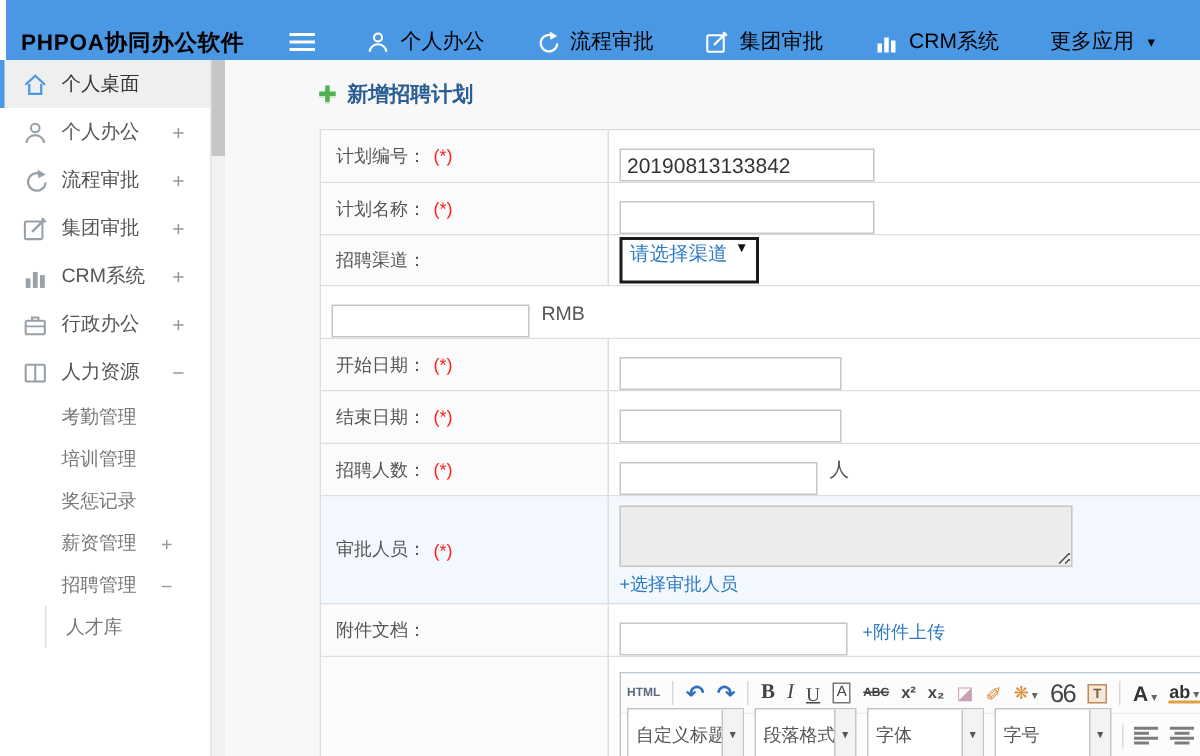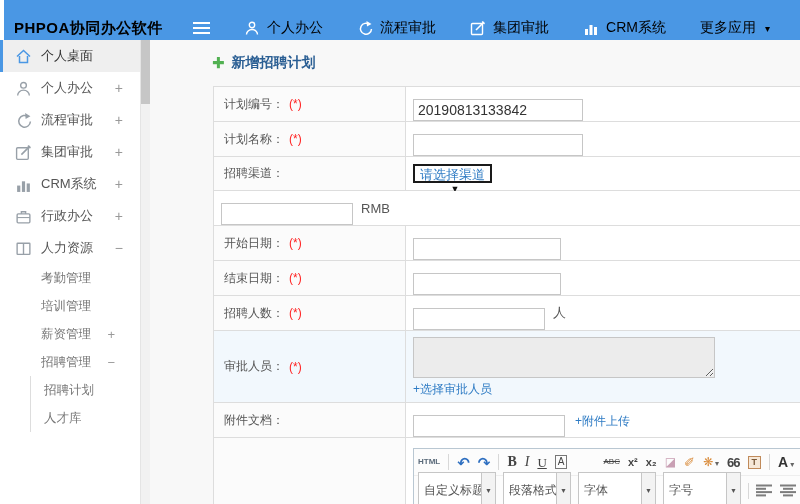--- a/index.html
+++ b/index.html
@@ -46,22 +46,22 @@
   .ftable { margin-left:63px; width:700px; border-left:1px solid #ddd; border-top:1px solid #ddd; background:#fff; }
   .frow { display:flex; border-bottom:1px solid #ddd; min-height:34px; }
   .cl { width:192px; flex:0 0 192px; background:#fbfbfb; border-right:1px solid #ddd;
     display:flex; align-items:center; padding-left:10px; font-size:12px; color:#555; }
   .ci { flex:1; display:flex; align-items:center; padding-left:7px; background:#fff; font-size:12px; color:#555; }
   .req { color:#f22; margin-left:5px; font-size:12px; }
   input.txt { height:22px; border:1px solid #c6c6c6; background:#fff; font-size:14px;
     padding:0 4px; color:#333; font-family:"Liberation Sans","DejaVu Sans",sans-serif;margin-top:12px; }
   .w170 { width:170px; } .w148 { width:148px; } .w132 { width:132px; } .w152 { width:152px; }
   .suffix { margin-left:8px; color:#555; font-size:13px; }
-  .selbox { display:flex; align-items:center; border:2px solid #1a1a1a; height:19px;
-    padding:0 5px; background:#fff; cursor:pointer;flex-direction:column; }
+  .selbox { display:flex; align-items:flex-start; border:2px solid #1a1a1a; height:31px;
+    padding:0 5px; background:#fff; cursor:pointer; }
   .selbox .sel-label { color:#2e7bc4; font-size:13px; }
   .selbox .sel-arrow { font-size:9px; color:#111; margin-left:5px; }
   .row-approve .cl, .row-approve .ci { background:#f2f8fd; }
   .row-approve { height:72px; }
   .row-approve .cl { }
   .approve-col { display:flex; flex-direction:column; align-items:flex-start; justify-content:center; padding:6px 0 4px 7px; }
   textarea.appr { width:302px; height:50px; background:#ececec; border:1px solid #c6c6c6; resize:both; }
   a.blue-link { color:#2e7bc4; font-size:12px; text-decoration:none; margin-top:3px; cursor:pointer; }
   .attach-link { margin-left:10px; margin-top:0; }
 
@@ -73,26 +73,26 @@
     background:#fcfcfc; border-bottom:1px solid #eee; }
   .tbrow2 { height:29px; display:flex; align-items:center; padding:0 4px; gap:7px; background:#fcfcfc; }
   .sep { width:1px; height:16px; background:#d8d8d8; flex:0 0 1px; }
   .tbtn { cursor:pointer; color:#444; font-size:13px; line-height:1; white-space:nowrap; }
   .b-html { font-size:8px; font-weight:bold; color:#5a6a7a; }
   .b-undo,.b-redo { color:#2e6fc0; font-size:15px; font-weight:bold; }
   .b-bold { font-family:"Liberation Serif","DejaVu Serif",serif; font-weight:bold; font-size:14px; }
   .b-italic { font-family:"Liberation Serif","DejaVu Serif",serif; font-style:italic; font-size:14px; }
   .b-under { font-family:"Liberation Serif","DejaVu Serif",serif; text-decoration:underline; font-size:13px; }
   .b-boxa { border:1px solid #777; font-size:10px; padding:1px 2px; }
-  .b-strike { font-size:8px; font-weight:normal; text-decoration:line-through;margin-left:28px; }
+  .b-strike { font-size:8px; font-weight:bold; text-decoration:line-through; }
   .b-sup,.b-sub { font-size:11px; font-weight:bold; }
   .b-eraser { color:#c9a0b4; font-size:12px; }
   .b-brush { color:#d98b3a; font-size:13px; }
   .b-magic { color:#d98b3a; font-size:12px; }
-  .b-quote { font-weight:bold; font-size:13px; letter-spacing:-1px; }
+  .b-quote { font-weight:normal; font-size:17px; letter-spacing:-1px; }
   .b-pastet { border:1px solid #c08a5a; background:#f6e8d8; color:#7a5a3a; font-size:9px;
     font-weight:bold; padding:1px 3px; }
   .b-fcolor { font-weight:bold; font-size:14px; color:#333; }
   .b-hcolor { font-weight:bold; font-size:12px; color:#333; border-bottom:2px solid #e0a040; }
   .mini-caret { font-size:8px; color:#666; margin-left:2px; }
   .ddl { display:flex; align-items:center; height:38px; border:1px solid #c6c6c6; background:#fff; cursor:pointer; }
   .ddl .ddl-label { font-size:12px; color:#555; padding:0 5px; white-space:nowrap; }
   .ddl .ddl-btn { width:14px; align-self:stretch; border-left:1px solid #c6c6c6; background:#f3f3f3;
     display:flex; align-items:center; justify-content:center; font-size:7px; color:#555; }
   .d1 .ddl-label { width:62px; } .d2 .ddl-label { width:52px; } .d3 .ddl-label { width:62px; } .d4 .ddl-label { width:62px; }
@@ -210,31 +210,31 @@
     <span class="expander">−</span>
   </div>
 
   <div class="subitem">
     <span>考勤管理</span>
   </div>
   <div class="subitem">
     <span>培训管理</span>
   </div>
   <div class="subitem">
+    <span>奖惩记录</span>
+  </div>
+  <div class="subitem">
     <span>薪资管理</span>
     <span class="expander">+</span>
   </div>
   <div class="subitem">
     <span>招聘管理</span>
     <span class="expander">−</span>
   </div>
   <div class="sub3wrap">
-    <div class="sub3">
-      <span>招聘计划</span>
-    </div>
     <div class="sub3">
       <span>人才库</span>
     </div>
   </div>
 </div>
 
 <div class="vscroll">
   <div class="vthumb"></div>
 </div>
 

